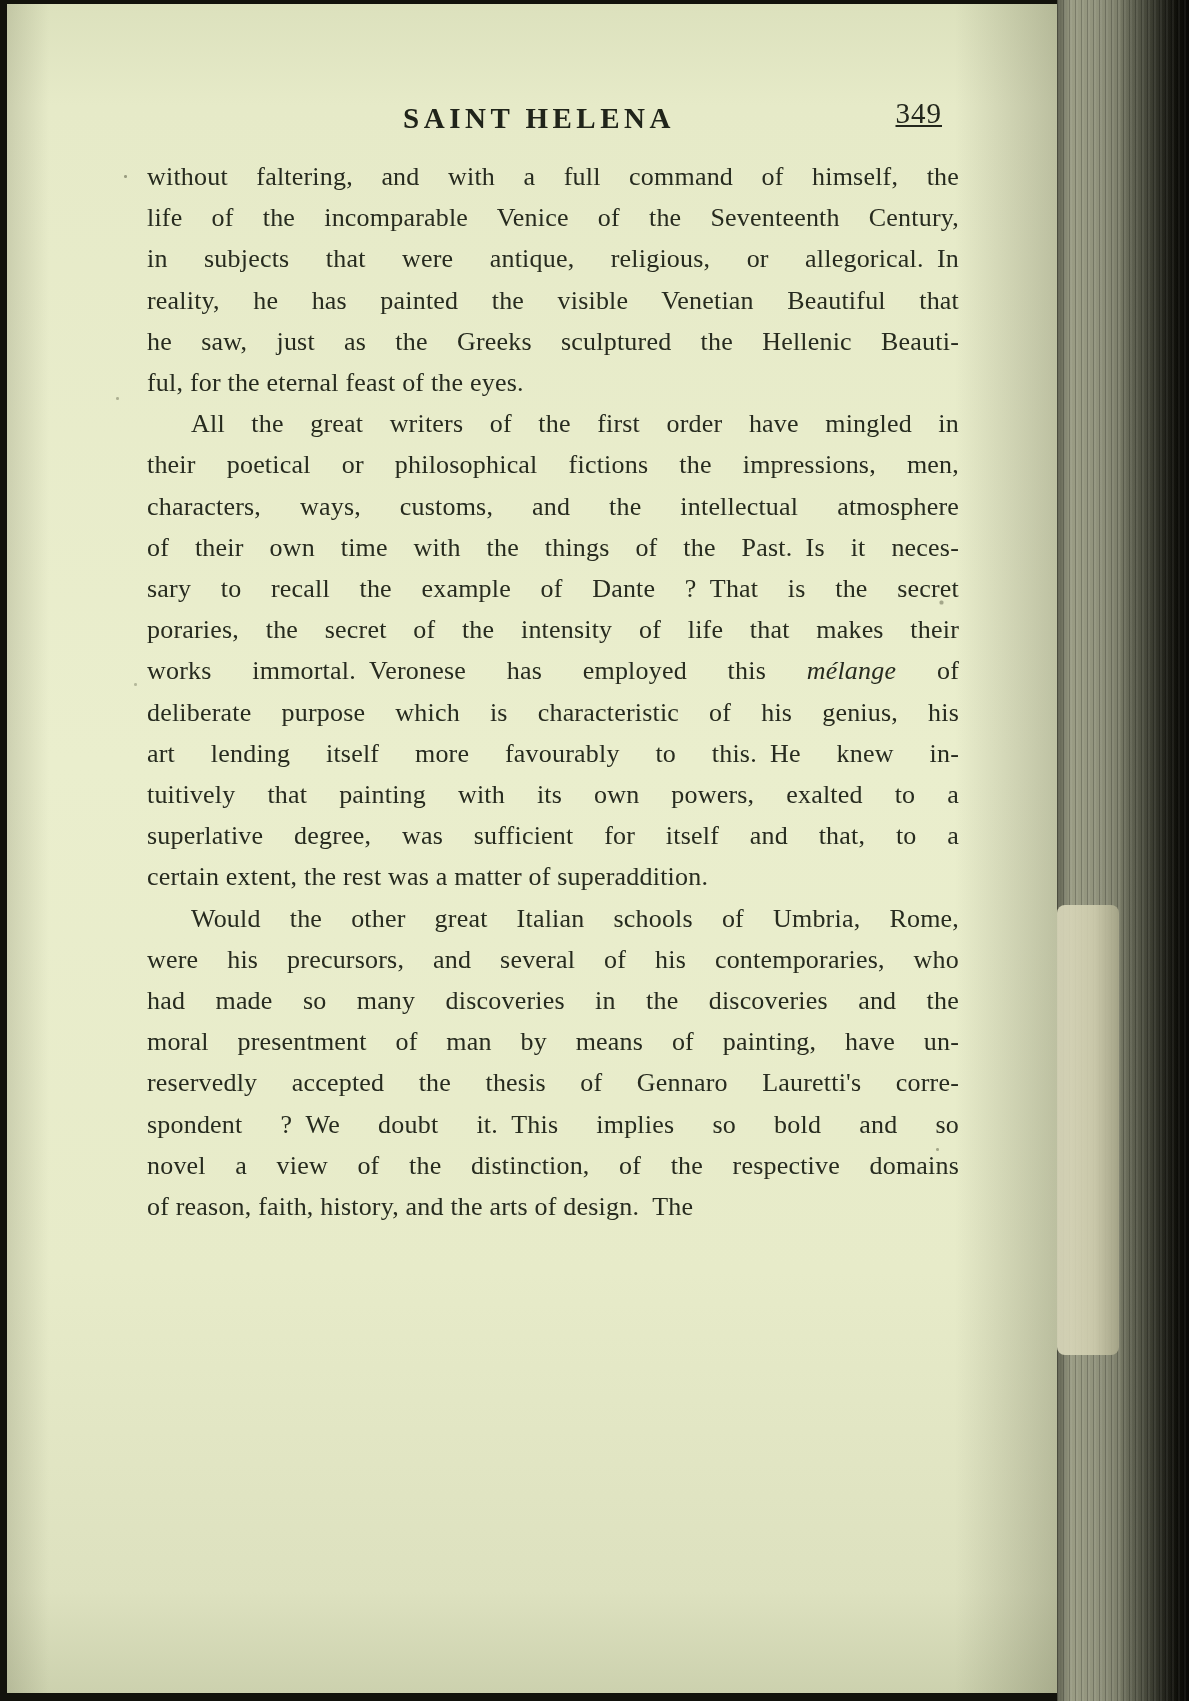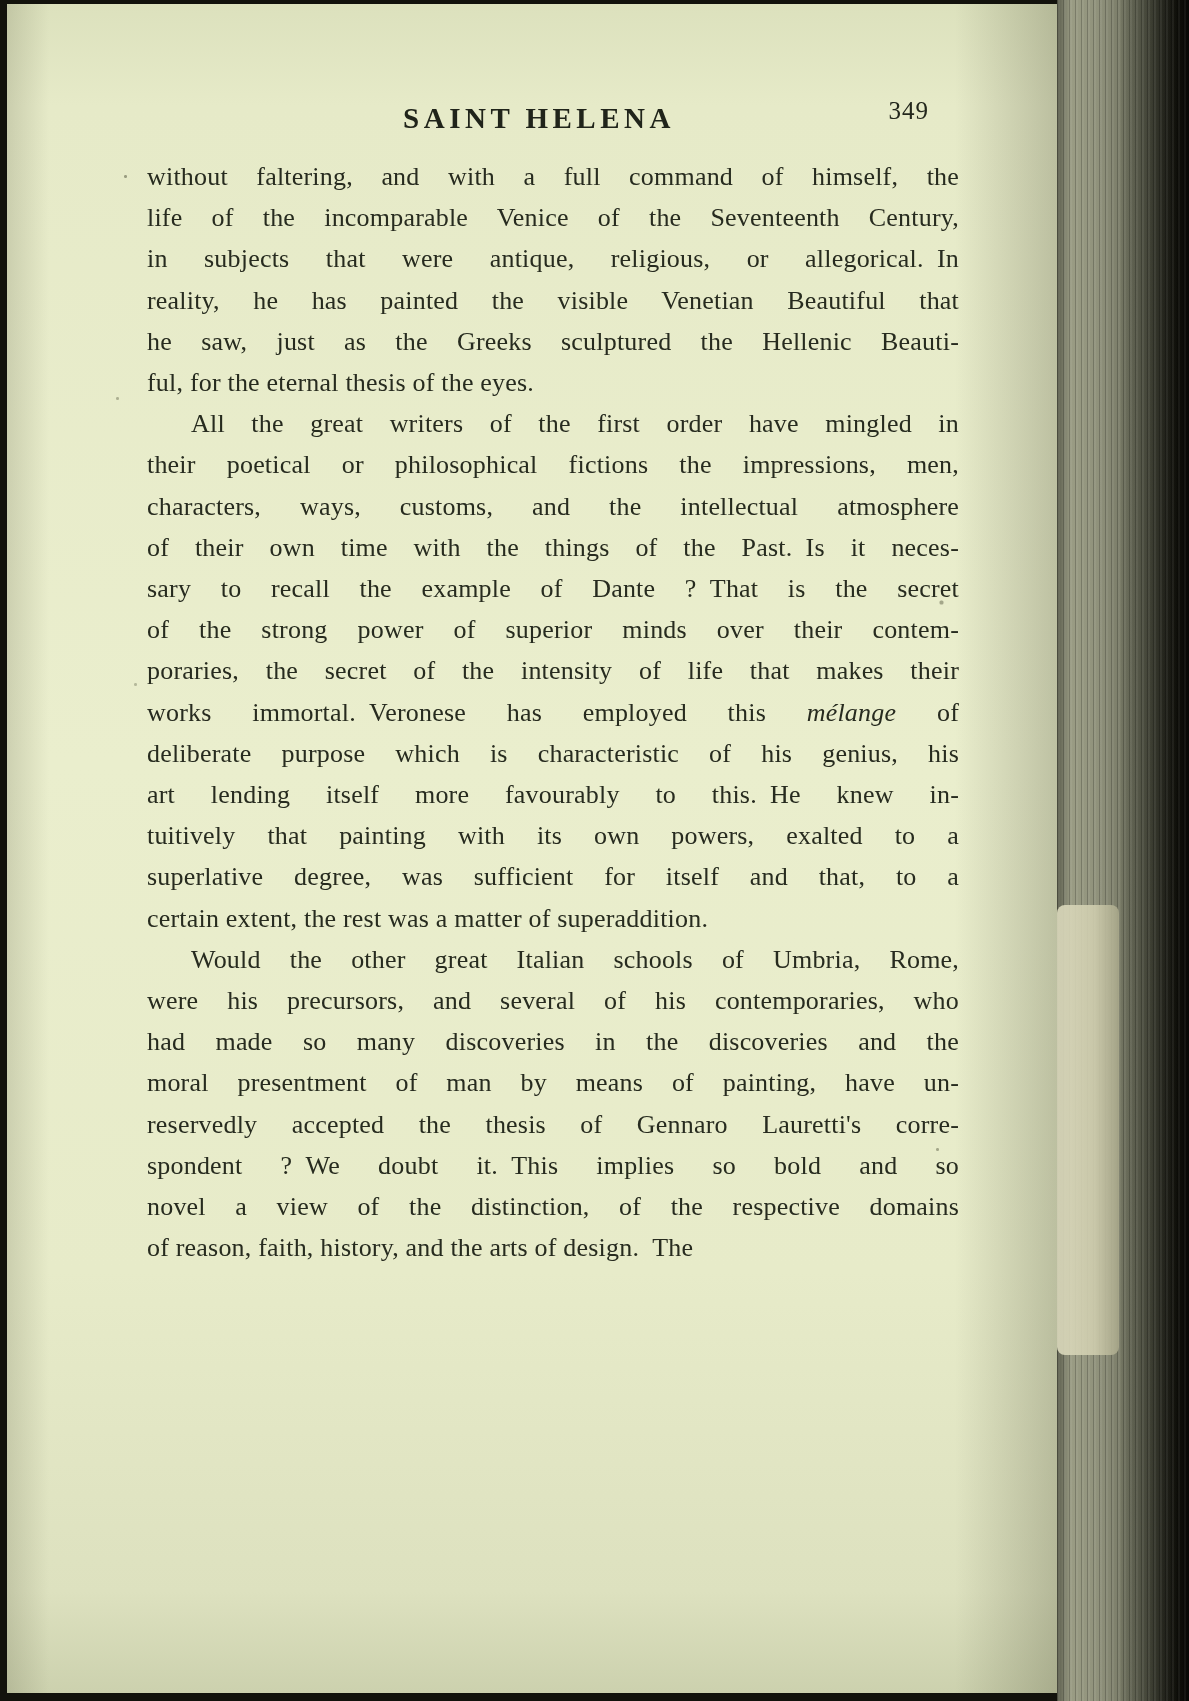--- a/index.html
+++ b/index.html
@@ -39,22 +39,22 @@
   .header {
     position:absolute; left:140px; top:98px; width:812px; height:40px;
   }
   .header-title {
     display:block; text-align:center;
     font-weight:bold; letter-spacing:4.5px;
     font-size:29px; color:#20241a;
     transform:translateX(-14px);
   }
   .page-number {
-    position:absolute; right:30px; top:-5px;
-    font-size:25px; letter-spacing:1px; color:#23271c;
+    position:absolute; right:17px; top:-5px;
+    font-size:29px; letter-spacing:1px; color:#23271c;text-decoration:underline;
   }
   .text-block {
     position:absolute; left:140px; top:152px; width:812px;
     font-size:26px; line-height:41.2px;
     color:#272b1f;
     letter-spacing:0.2px;
   }
   .ln {
     text-align:justify;
     text-align-last:justify;
@@ -83,30 +83,29 @@
   </div>
 
   <div class="text-block">
 
     <div>
       <div class="ln">without faltering, and with a full command of himself, the</div>
       <div class="ln">life of the incomparable Venice of the Seventeenth Century,</div>
       <div class="ln">in subjects that were antique, religious, or allegorical. In</div>
       <div class="ln">reality, he has painted the visible Venetian Beautiful that</div>
       <div class="ln">he saw, just as the Greeks sculptured the Hellenic Beauti-</div>
-      <div class="ln end">ful, for the eternal thesis of the eyes.</div>
+      <div class="ln end">ful, for the eternal feast of the eyes.</div>
     </div>
 
     <div>
       <div class="ln indent">All the great writers of the first order have mingled in</div>
       <div class="ln">their poetical or philosophical fictions the impressions, men,</div>
       <div class="ln">characters, ways, customs, and the intellectual atmosphere</div>
       <div class="ln">of their own time with the things of the Past. Is it neces-</div>
       <div class="ln">sary to recall the example of Dante ? That is the secret</div>
-      <div class="ln">of the strong power of superior minds over their contem-</div>
       <div class="ln">poraries, the secret of the intensity of life that makes their</div>
       <div class="ln"><span>works immortal. Veronese has employed this </span><em>mélange</em><span> of</span></div>
       <div class="ln">deliberate purpose which is characteristic of his genius, his</div>
       <div class="ln">art lending itself more favourably to this. He knew in-</div>
       <div class="ln">tuitively that painting with its own powers, exalted to a</div>
       <div class="ln">superlative degree, was sufficient for itself and that, to a</div>
       <div class="ln end">certain extent, the rest was a matter of superaddition.</div>
     </div>
 
     <div>

